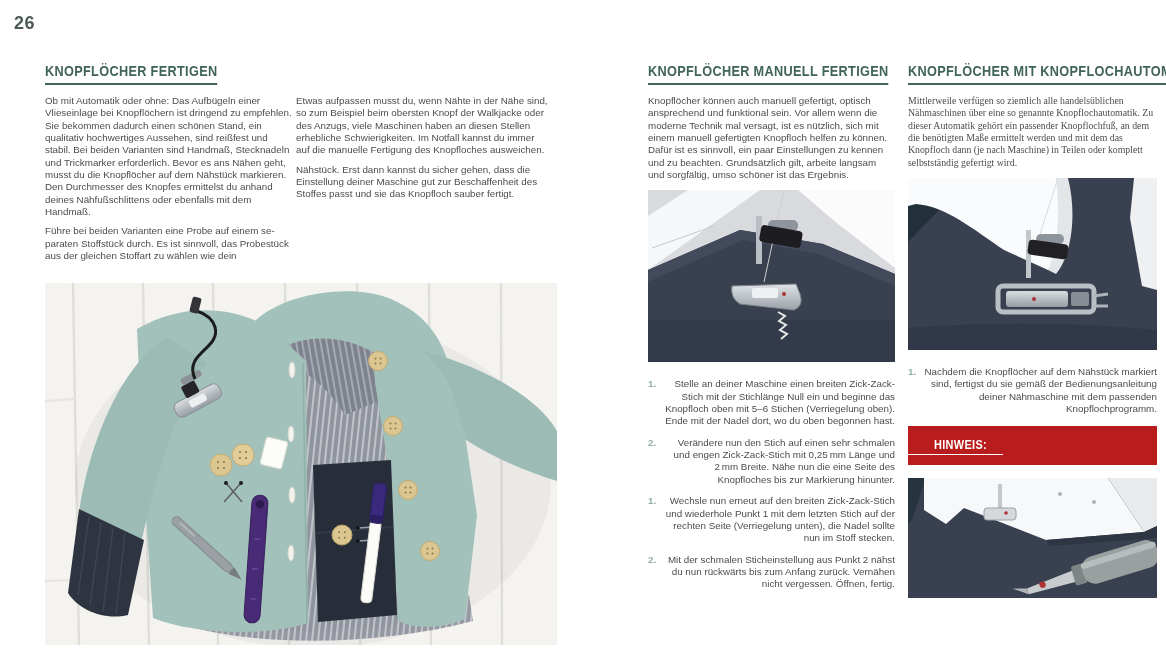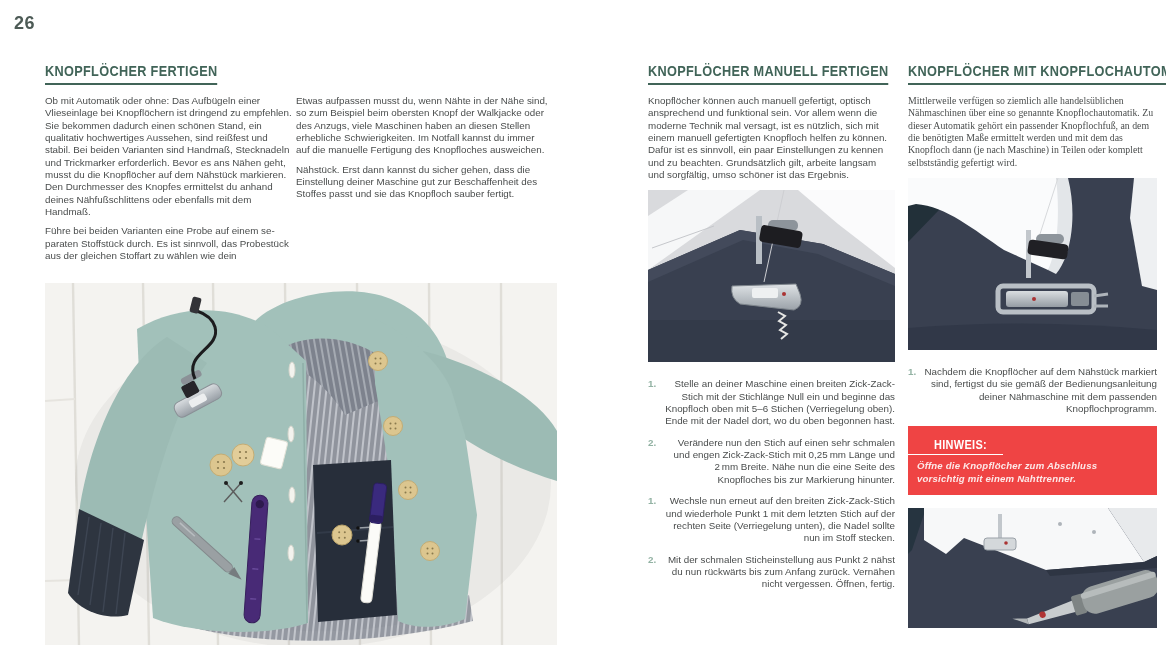--- a/index.html
+++ b/index.html
@@ -29,21 +29,21 @@
   .body-txt p { margin-bottom:7px; }
   .photo-frame { display:block; }
   .ilist { margin-top:16px; }
   .ilist-item { display:flex; margin-bottom:9px; }
   .ilist-num {
     flex:0 0 16px; font-size:9.8px; line-height:1.26;
     color:#92b2a3; font-weight:bold;
   }
   .ilist-text { flex:1; font-size:9.8px; line-height:1.26; color:#4a4d4d;text-align:right; }
   .hint-box {
-    margin-top:11px; background:#ef4444; width:249px; padding-bottom:10px;
+    margin-top:11px; background:#b91c1c; width:249px; padding-bottom:10px;
   }
   .hint-title-row {
     width:fit-content; padding:9px 6px 1px 26px;
     border-bottom:1.5px solid #ffffff;
   }
   .hint-title {
     display:inline-block; font-size:13px; font-weight:bold; color:#ffffff;
     letter-spacing:0.4px; transform:scaleX(0.84); transform-origin:left top;
   }
   .hint-text {
@@ -333,21 +333,20 @@
       <div class="ilist-item">
         <span class="ilist-num">1.</span>
         <div class="ilist-text">Nachdem die Knopflöcher auf dem Nähstück markiert sind, fertigst du sie gemäß der Bedie­nungsanleitung deiner Nähmaschine mit dem passenden Knopflochprogramm.</div>
       </div>
     </div>
 
     <div class="hint-box">
       <div class="hint-title-row">
         <span class="hint-title">HINWEIS:</span>
       </div>
-      <div class="hint-text">Öffne die Knopflöcher zum Abschluss vorsichtig mit einem Nahttrenner.</div>
     </div>
 
     <div class="photo-frame" style="margin-top:13px;">
       <svg width="249" height="120" viewBox="0 0 249 120">
         <rect width="249" height="120" fill="#394050"></rect>
         <polygon points="0,0 18,0 4,42 0,46" fill="#263440"></polygon>
         <path d="M16,0 L200,0 L236,54 L138,62 L56,30 L38,46 L16,32 Z" fill="#f7f8f9"></path>
         <path d="M200,0 L249,0 L249,48 L236,54 Z" fill="#e8eaec"></path>
         <path d="M138,62 L236,54 L249,48 L249,60 L142,68 Z" fill="#2e3543"></path>
         <rect x="90" y="6" width="4" height="26" fill="#c2c7cc"></rect>

